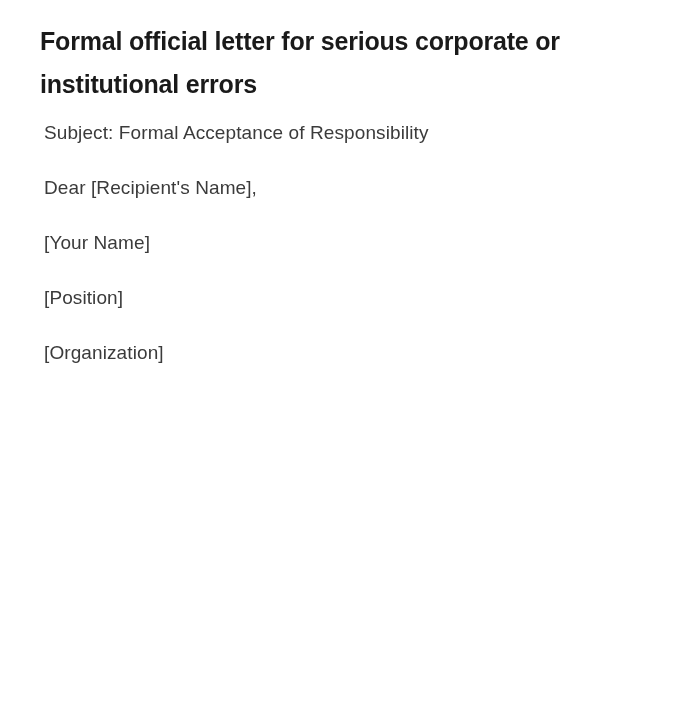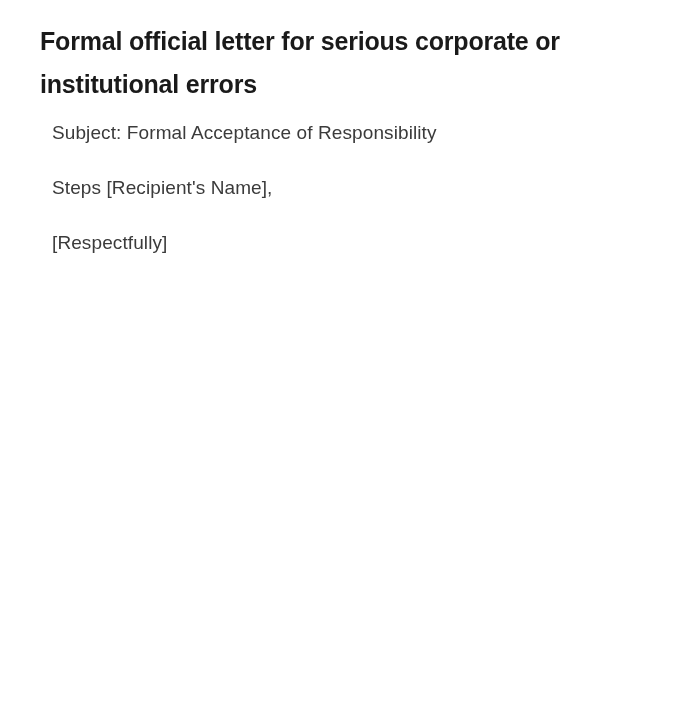--- a/index.html
+++ b/index.html
@@ -20,37 +20,39 @@
   .letter-title {
     margin: 0 0 9px 0;
     font-family: "Liberation Sans", sans-serif;
     font-weight: bold;
     font-size: 25px;
     line-height: 43px;
     letter-spacing: -0.2px;
     color: #1a1a1a;
   }
   .letter-paragraph {
-    margin: 0 0 20px 12px;
+    margin: 0 0 20px 4px;
     font-family: "Liberation Sans", sans-serif;
     font-size: 19px;
     line-height: 35px;
     letter-spacing: 0.1px;
     color: #3b3b3b;
   }
 </style>
 </head>
 <body>
 
 <article class="letter-document">
   <h1 class="letter-title">Formal official letter for serious corporate or institutional errors</h1>
 
   <p class="letter-paragraph">Subject: Formal Acceptance of Responsibility</p>
 
-  <p class="letter-paragraph">Steps [Recipient's Name],</p>
+  <p class="letter-paragraph">Dear [Recipient's Name],</p>
 
 
 
 
+  <p class="letter-paragraph">[Your Name]</p>
 
+  <p class="letter-paragraph">[Position]</p>
 
-  <p class="letter-paragraph">[Respectfully]</p>
+  <p class="letter-paragraph">[Organization]</p>
 </article>
 
 </body></html>

